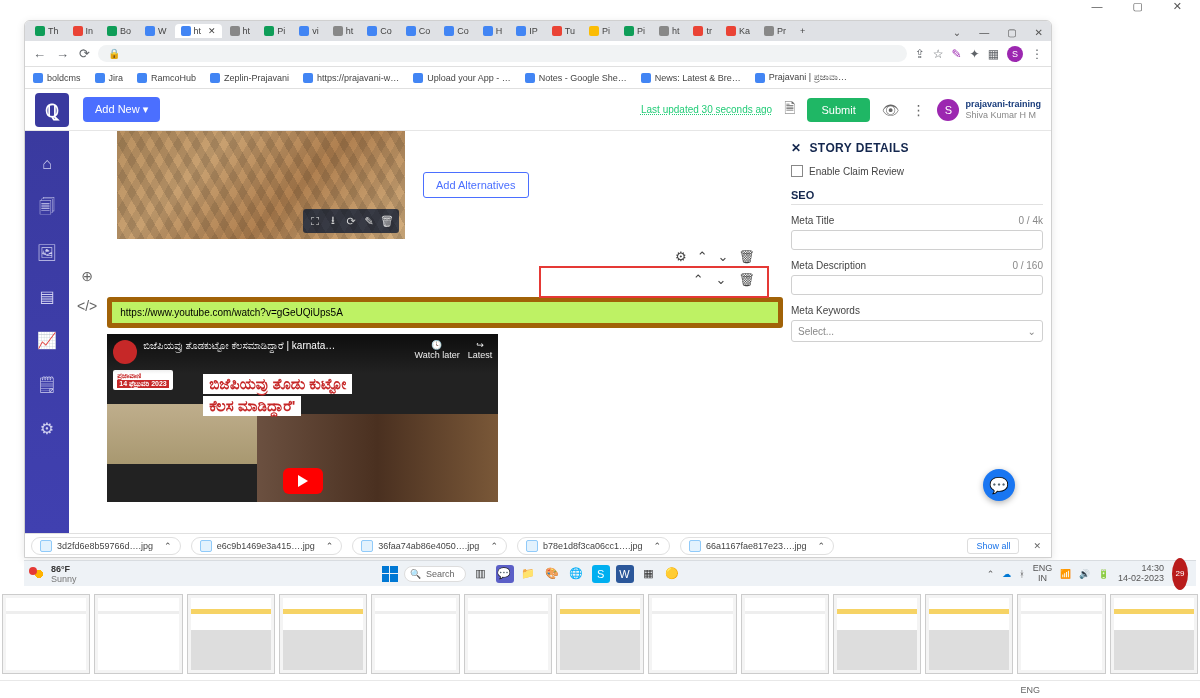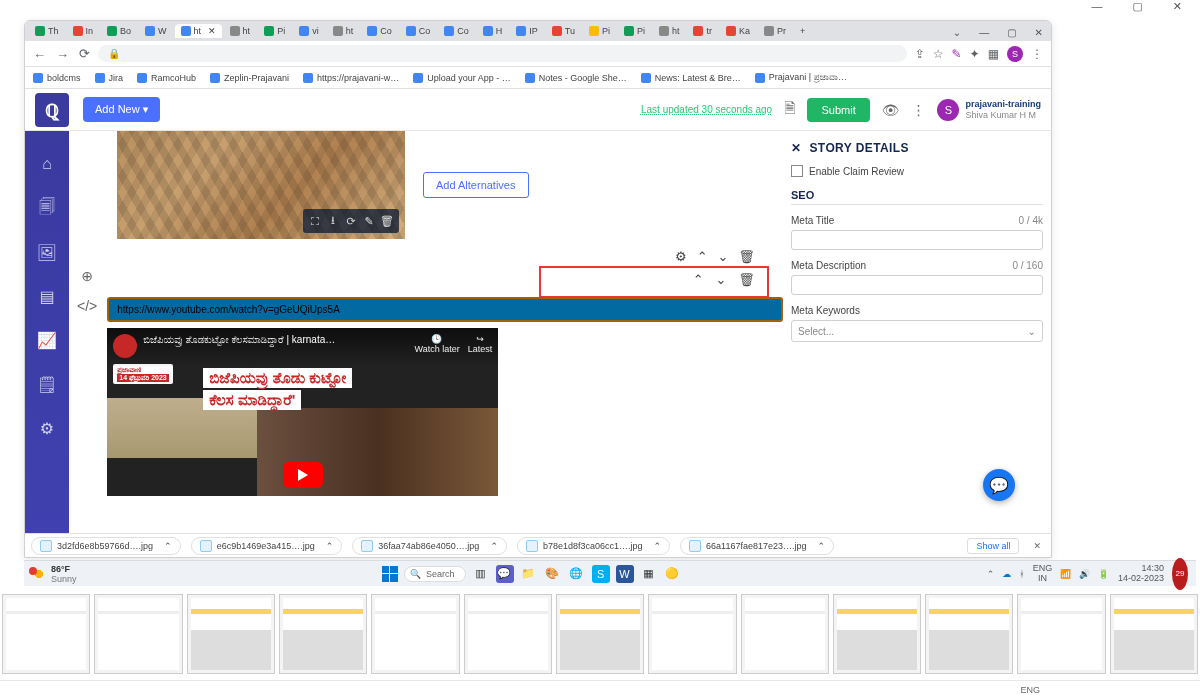--- a/index.html
+++ b/index.html
@@ -55,21 +55,21 @@
 .hero-img::after { content:''; position:absolute; inset:0; background: repeating-linear-gradient(60deg, rgba(0,0,0,.12) 0 8px, transparent 8px 16px), repeating-linear-gradient(-60deg, rgba(0,0,0,.08) 0 8px, transparent 8px 16px); }
 .hero-toolbar { position:absolute; bottom:6px; right:6px; display:flex; gap:2px; background:rgba(40,48,64,.9); padding:4px; border-radius:3px; }
 .hero-toolbar span { width:16px;height:16px;color:#fff;font-size:11px;display:flex;align-items:center;justify-content:center; }
 .add-alt { border: 1px solid #4b6fff; color: #4b6fff; background:#fff; padding: 6px 12px; border-radius: 3px; font-size: 11px; align-self: center; }
 
 .block-controls { display:flex; justify-content:flex-end; gap:10px; color:#444; font-size:13px; padding: 2px 4px; }
 .block-left-icons { display:flex; flex-direction:column; gap:14px; align-items:center; padding-top:2px; color:#666; font-size:14px; }
 
 .embed-row { display:flex; gap:10px; }
 .embed-col { flex:1; }
-.url-input { width: 100%; border: 2px solid #a16207; border-radius: 3px; padding: 5px 8px; font-size: 10px; background:#0369a1; margin-top: 4px; }
+.url-input { width: 100%; border: 5px solid #a16207; border-radius: 3px; padding: 5px 8px; font-size: 10px; background:#bef264; margin-top: 4px; }
 .sub-controls { display:flex; justify-content:flex-end; gap:12px; color:#444; font-size:13px; padding: 6px 10px 6px 4px; }
 .red-box { position:absolute; border: 2px solid #e53935; width: 230px; height: 32px; }
 
 .video-preview { margin-top: 6px; width: 391px; height: 168px; background:#222; position:relative; overflow:hidden; }
 .video-preview .vtop { position:absolute; top:0; left:0; right:0; height:40px; background: linear-gradient(rgba(0,0,0,.6), transparent); display:flex; align-items:flex-start; padding:6px; gap:6px; }
 .chan { width:24px;height:24px;border-radius:50%;background:#c62828; }
 .vtitle { color:#fff; font-size:10px; }
 .vactions { margin-left:auto; display:flex; gap:8px; color:#eee; font-size:9px; text-align:center; }
 .banner { position:absolute; top:40px; left:96px; right:40px; }
 .banner-line { background:#fff; color:#c62828; font-weight:700; font-size:15px; padding:1px 6px; margin-bottom:2px; display:inline-block; }

